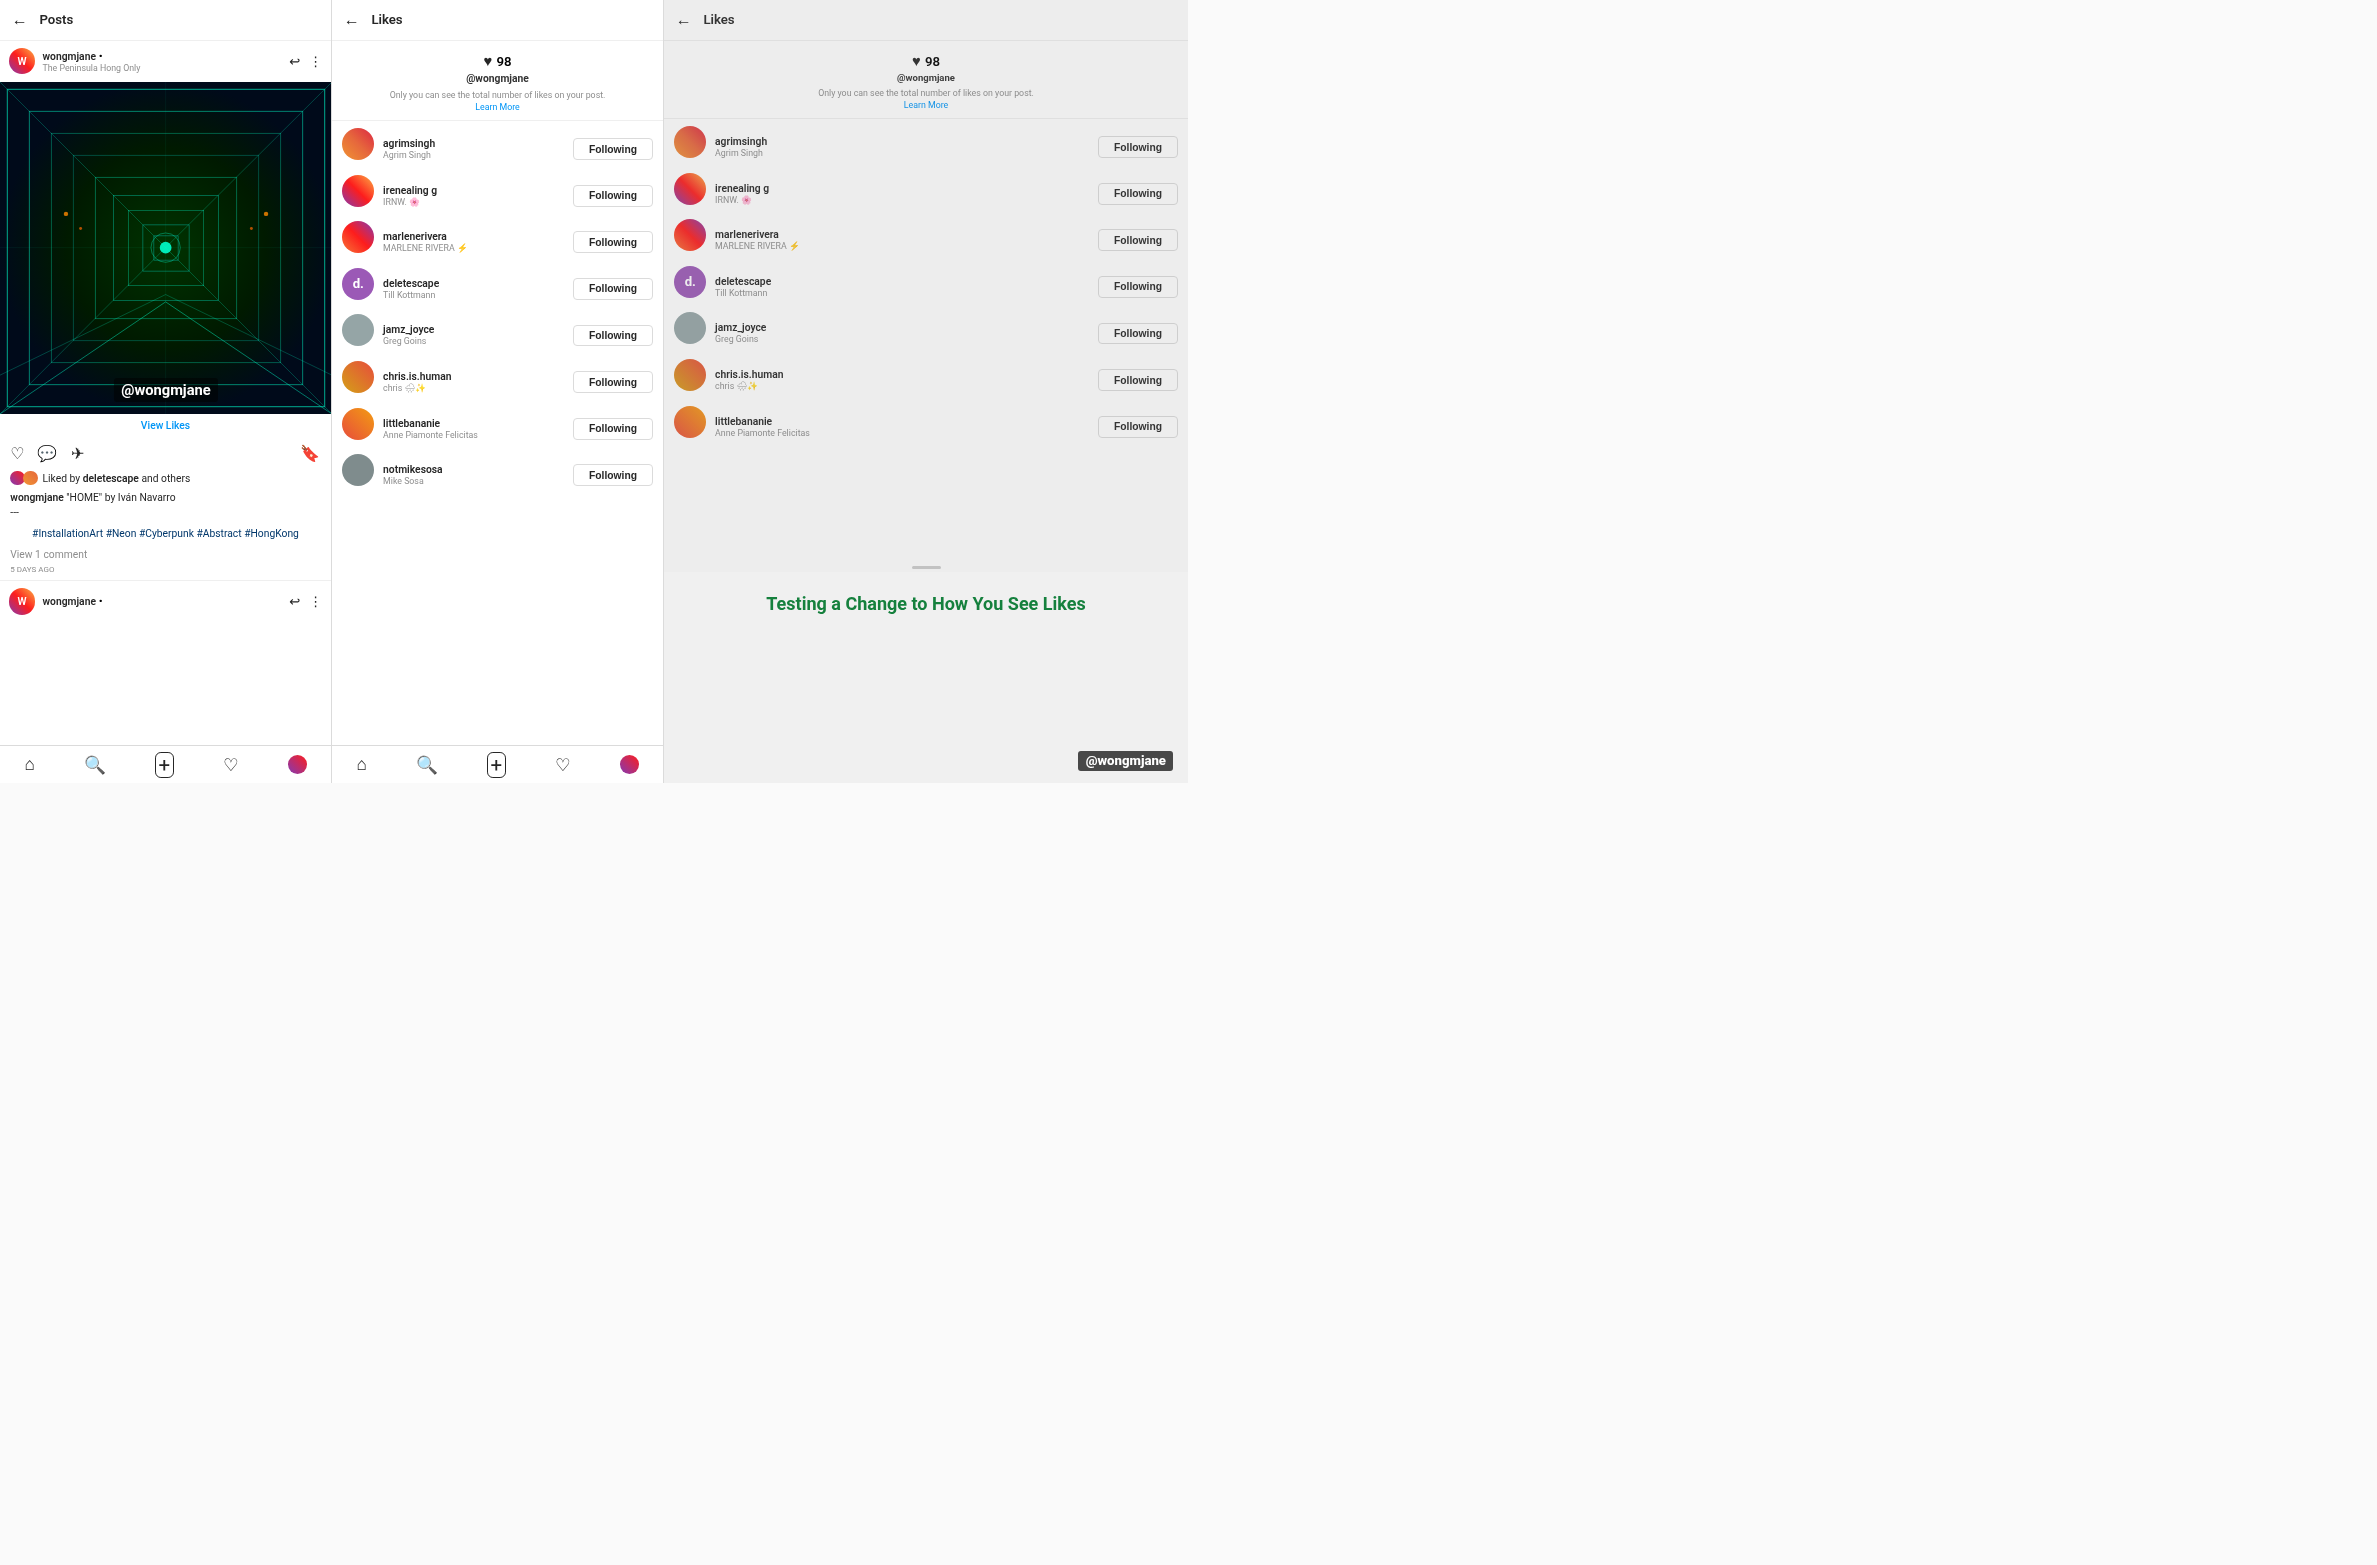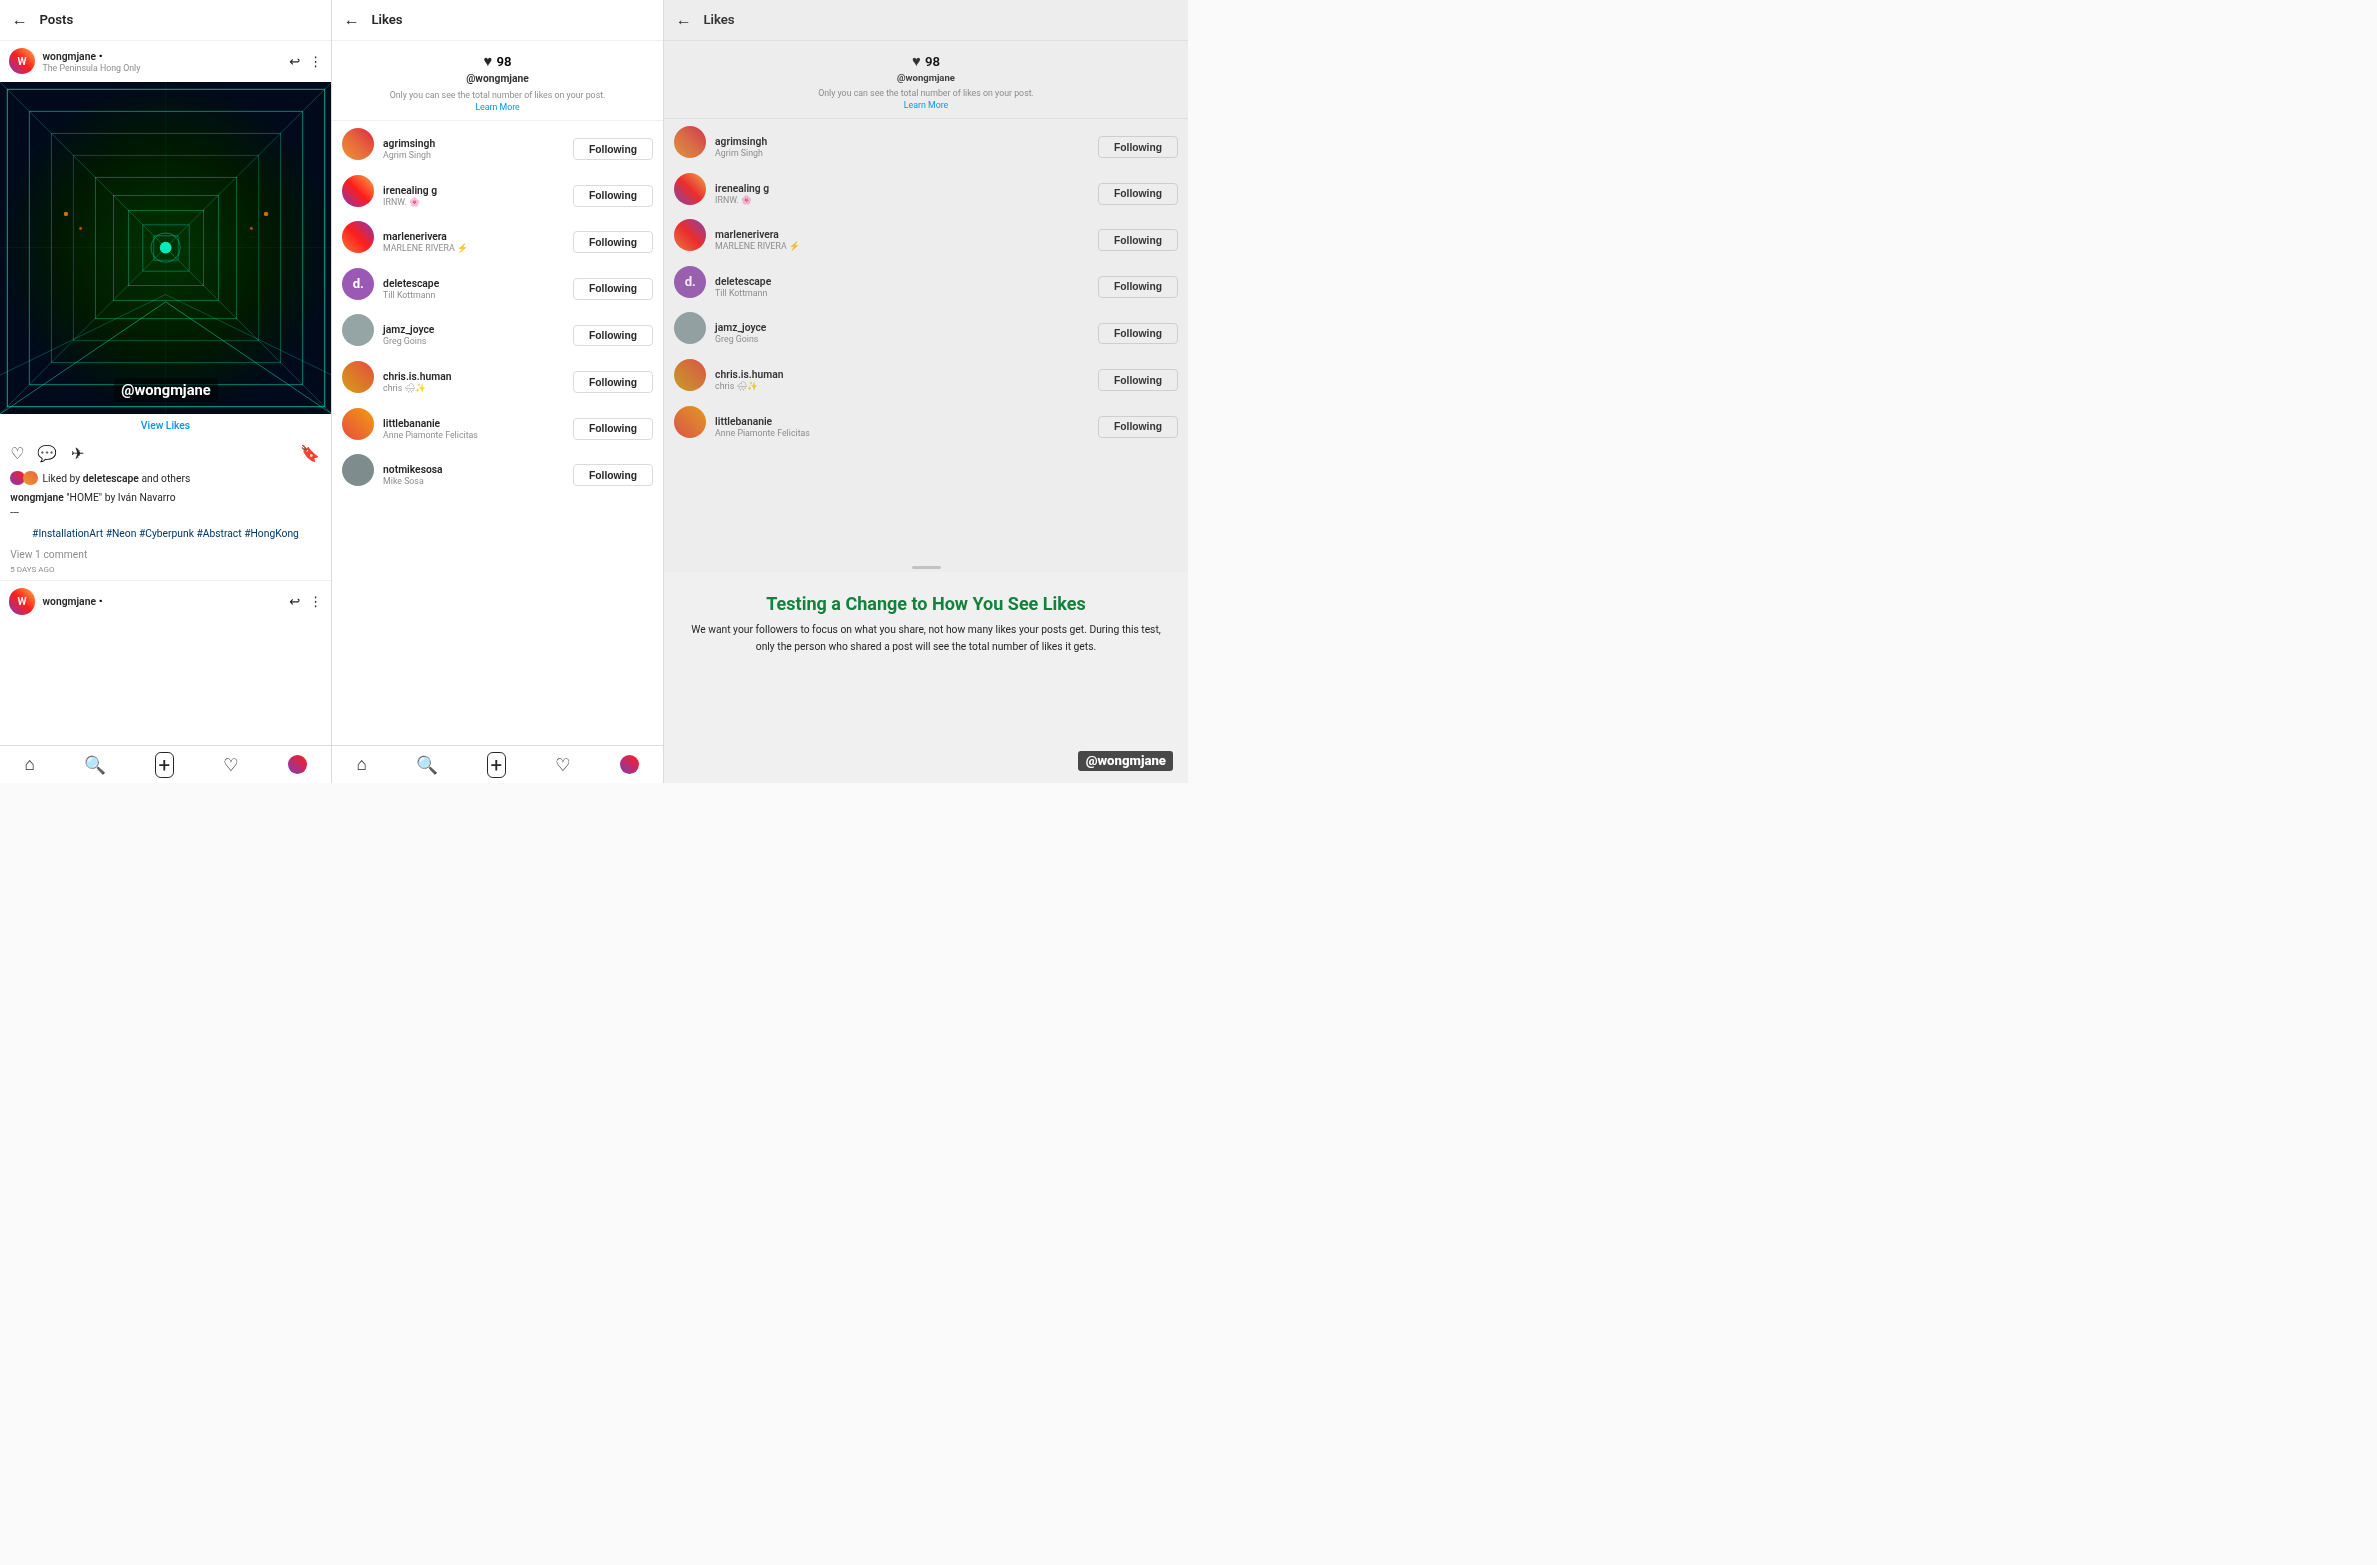--- a/index.html
+++ b/index.html
@@ -534,17 +534,16 @@
         </div>
       </div>
 
     <div style="display:flex;justify-content:center;padding:2.9px;">
       <div style="width:29px;height:2.9px;background:#ccc;border-radius:1.5px;"></div>
     </div>
   </div>
 
   <div class="panel-3-overlay">
     <div class="overlay-title">Testing a Change to How You See Likes</div>
-    <div class="overlay-text">We want your followers to focus on what you share, not how many likes your posts get. During this test, only the person who shared a post will see the total number of likes it gets.</div>
     <div class="overlay-watermark">@wongmjane</div>
   </div>
 </div>
 
 
 </body></html>

